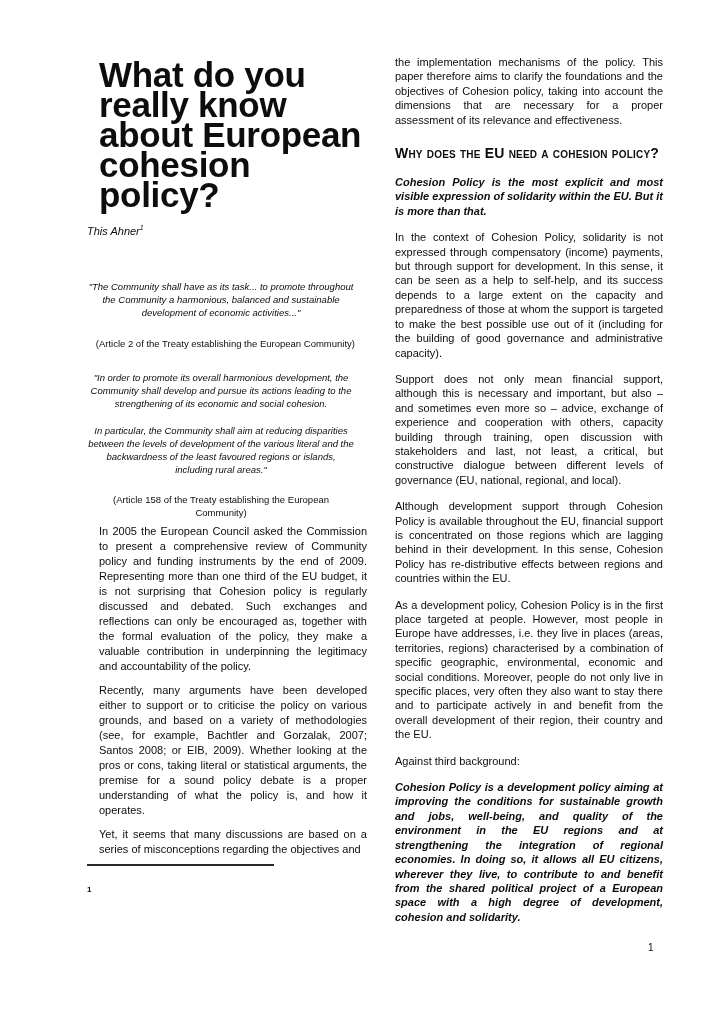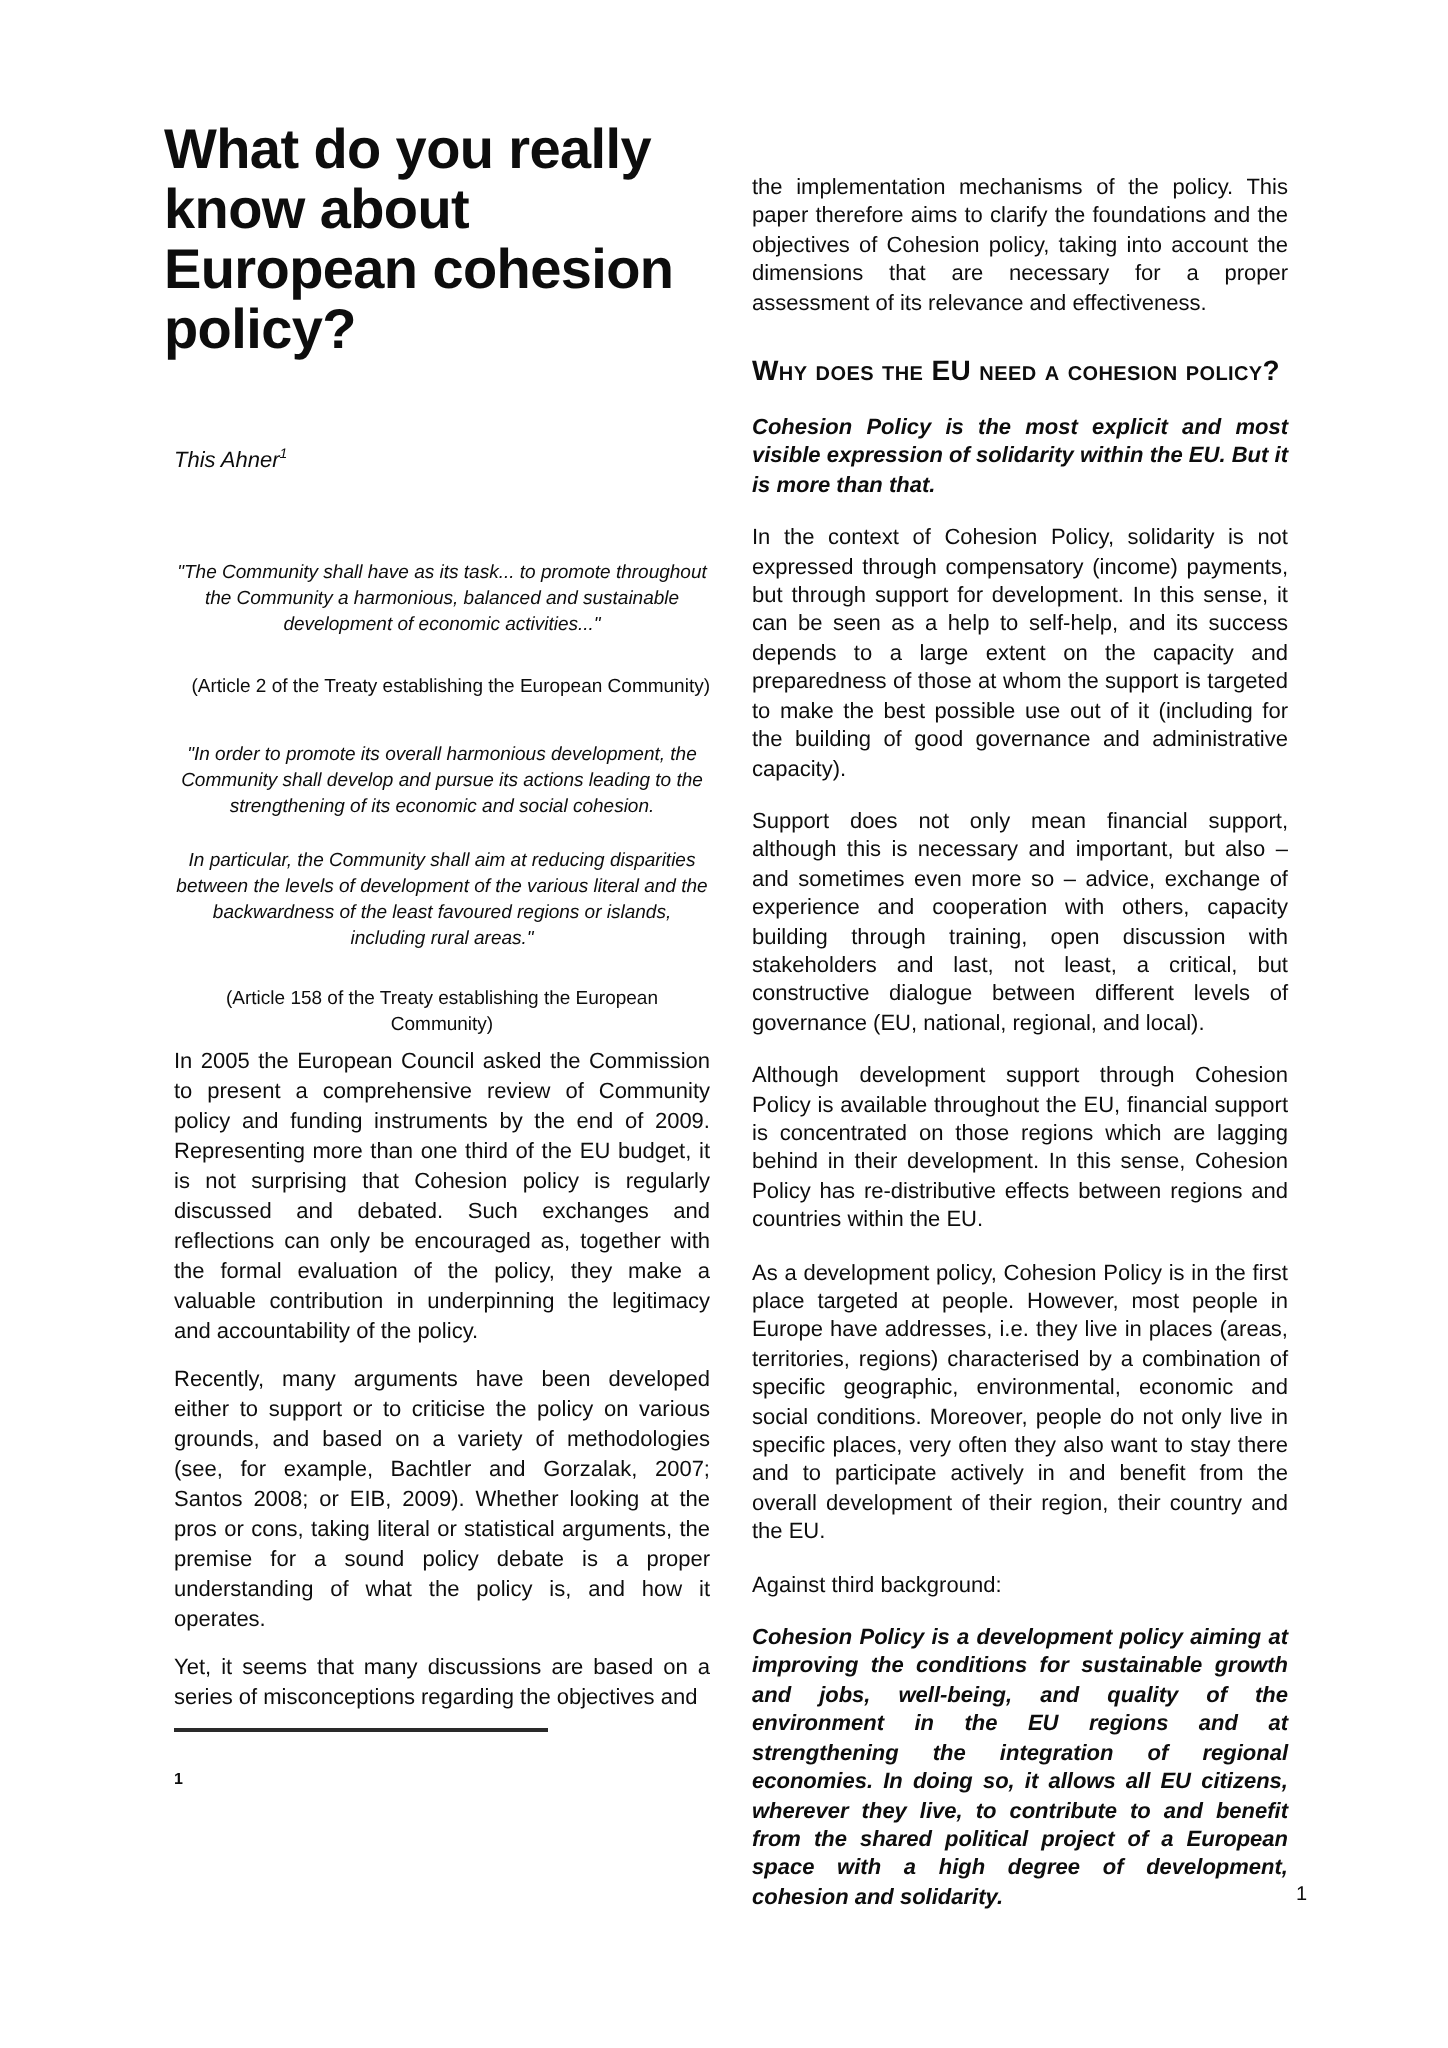--- a/index.html
+++ b/index.html
@@ -10,22 +10,22 @@
     color:#0d0d0d;
     position:relative;
     overflow:hidden;
   }
   .abs { position:absolute; }
 
   
   .colw { width:268px; }
 
   .title {
-    left:82px; top:60px;
-    font-size:28px; line-height:30px;
+    left:99px; top:60px;
+    font-size:35px; line-height:30px;
     font-weight:bold;
     letter-spacing:-0.3px;
     margin:0;
   }
   .author {
     left:87px; top:220px;
     font-style:italic;
     font-size:11px; line-height:15px;
   }
   .author sup { font-size:7px; }
@@ -36,21 +36,21 @@
     text-align:center;
   }
   .quotes p { margin:0; }
   .q-italic { font-style:italic; }
   .mb18 { margin-bottom:18px !important; }
   .mb21 { margin-bottom:21px !important;text-align:right; }
   .mb14 { margin-bottom:14px !important; }
   .mb17 { margin-bottom:17px !important; }
 
   .left-body {
-    left:87px; top:524px;
+    left:99px; top:524px;
     font-size:11px; line-height:15px;
     text-align:justify;
   }
   .left-body p { margin:0 0 9px; }
 
   .fn-sep {
     left:87px; top:864px;
     width:187px; height:0;
     border-top:2px solid #2a2a2a;
   }
@@ -61,24 +61,23 @@
   }
   .fn-marker {
     width:33px; flex:0 0 33px;
     font-size:8px; font-weight:bold;
     position:relative; top:-2px;
   }
   .fn-text { flex:1; text-align:justify; margin:0; }
 
   
   .right-col {
-    left:376px; top:55px;
+    left:395px; top:55px;
     font-size:11px; line-height:14.4px;
     text-align:justify;
-    margin-top:32px;
   }
   .right-col p { margin:0 0 12px; }
   .section-heading {
     font-variant:small-caps;
     font-weight:bold;
     font-size:14px; line-height:16px;
     letter-spacing:0.2px;
     margin:18px 0 14px;
     text-align:left;
   }

